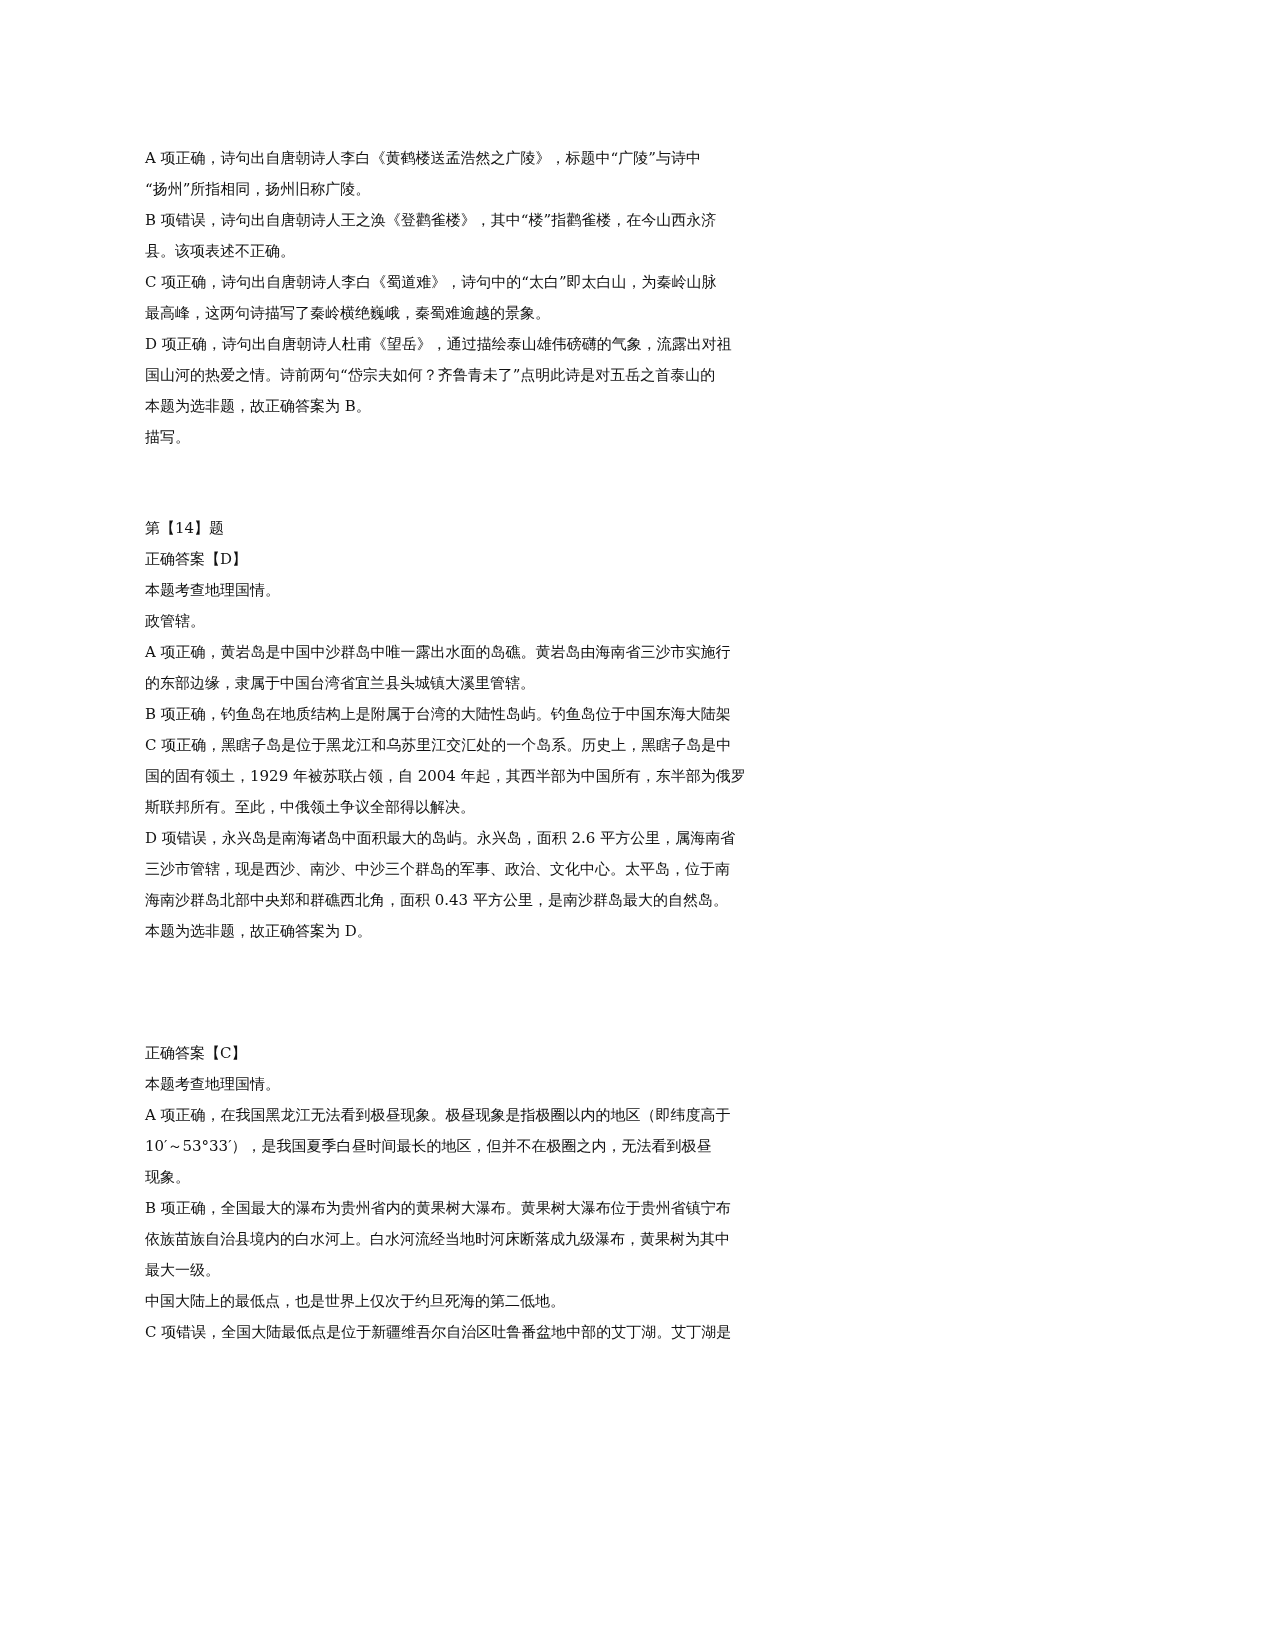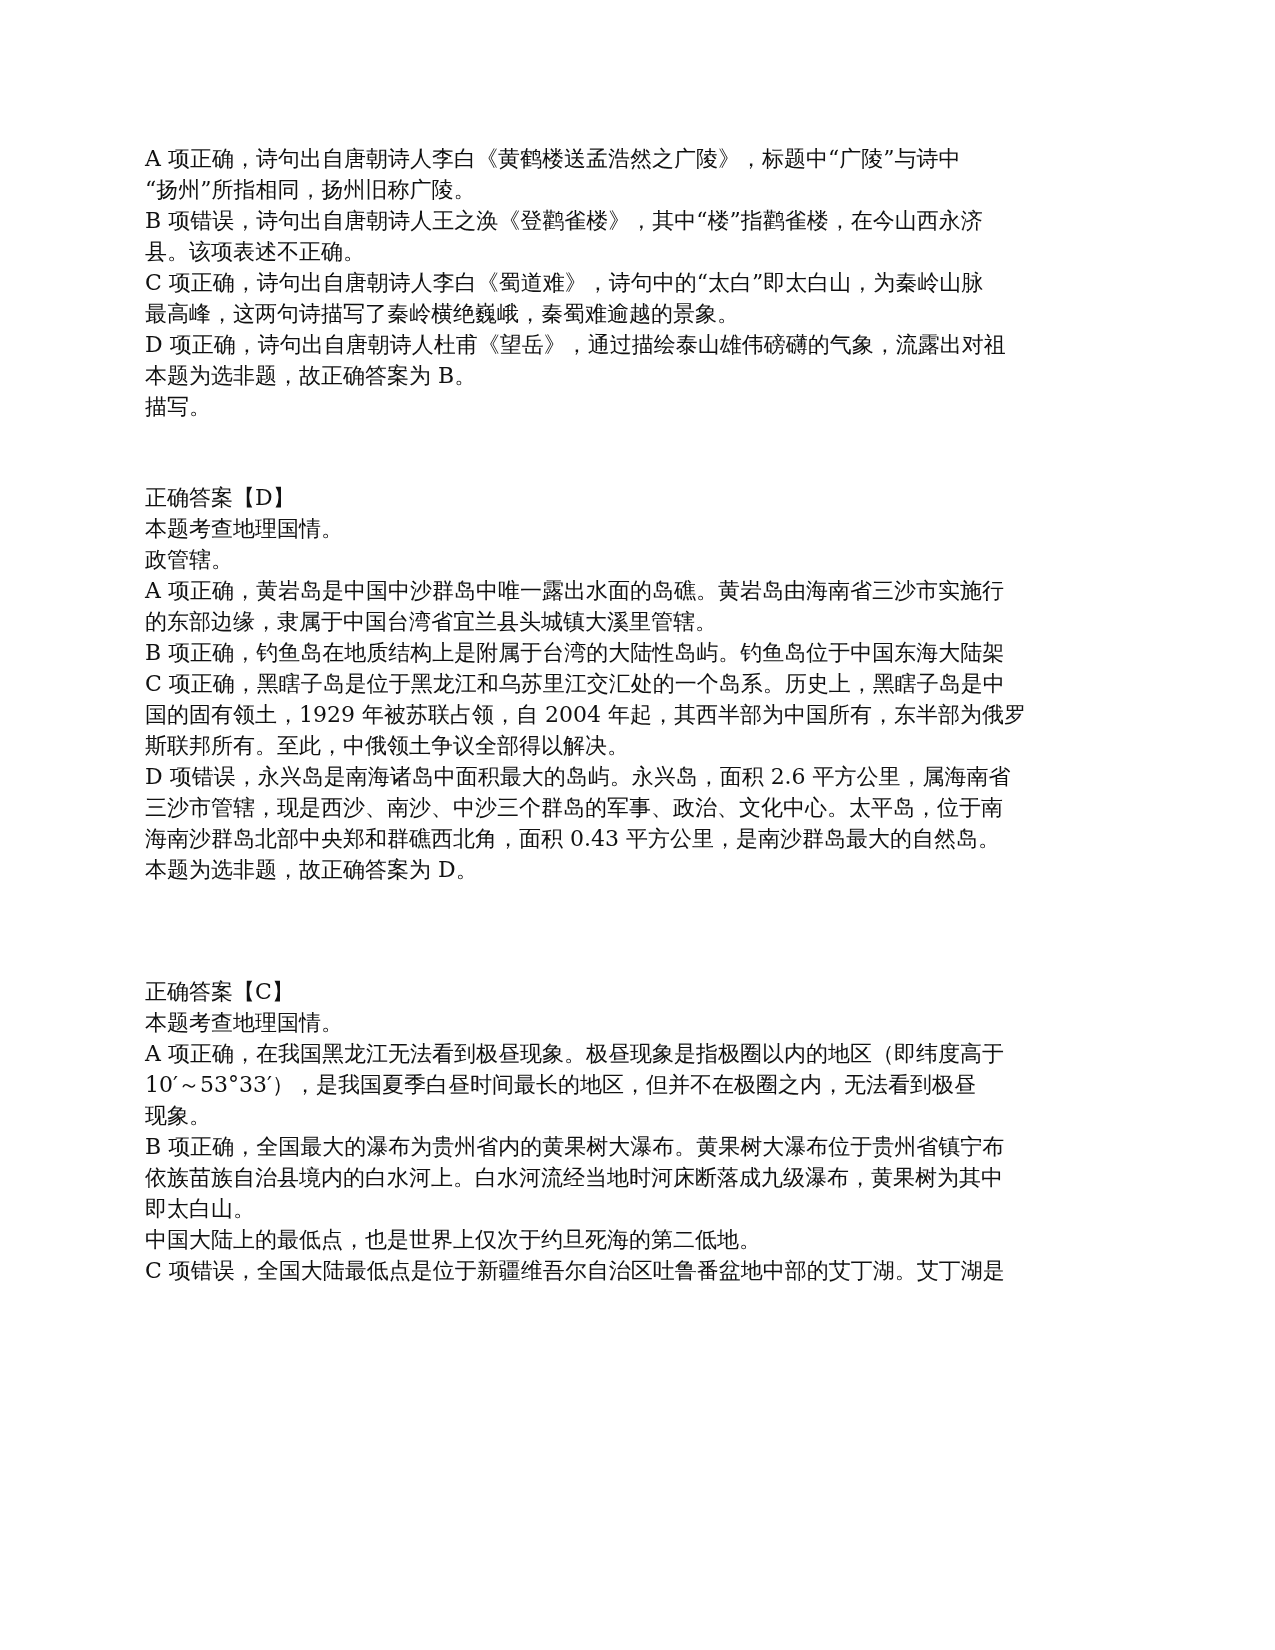--- a/index.html
+++ b/index.html
@@ -1,45 +1,47 @@
 <!DOCTYPE html>
 <html><head>
 <meta charset="utf-8">
 <style>
   html, body { margin: 0; padding: 0; background: #ffffff; }
   body { width: 1275px; height: 1650px; position: relative; overflow: hidden; }
   .page {
     position: absolute; left: 145px; top: 143px; width: 928px;
     font-family: "DejaVu Serif", "Liberation Serif", serif;
-    font-size: 22px; line-height: 31px; color: #111111;
+    font-size: 15px; line-height: 31px; color: #111111;
   }
   .line { white-space: nowrap; height: 31px; overflow: visible; }
   .gap-a { height: 60px; }
   .gap-b { height: 91px; }
 </style>
 </head>
 <body>
 
 <div class="page">
 
   <section>
     <div class="line">A 项正确，诗句出自唐朝诗人李白《黄鹤楼送孟浩然之广陵》，标题中“广陵”与诗中</div>
     <div class="line">“扬州”所指相同，扬州旧称广陵。</div>
     <div class="line">B 项错误，诗句出自唐朝诗人王之涣《登鹳雀楼》，其中“楼”指鹳雀楼，在今山西永济</div>
     <div class="line">县。该项表述不正确。</div>
     <div class="line">C 项正确，诗句出自唐朝诗人李白《蜀道难》，诗句中的“太白”即太白山，为秦岭山脉</div>
     <div class="line">最高峰，这两句诗描写了秦岭横绝巍峨，秦蜀难逾越的景象。</div>
     <div class="line">D 项正确，诗句出自唐朝诗人杜甫《望岳》，通过描绘泰山雄伟磅礴的气象，流露出对祖</div>
+    <div class="line">国山河的热爱之情。诗前两句“岱宗夫如何？齐鲁青未了”点明此诗是对五岳之首泰山的</div>
     <div class="line">本题为选非题，故正确答案为 B。</div>
     <div class="line">描写。</div>
   </section>
 
   <div class="gap-a"></div>
 
   <section>
+    <div class="line">第【14】题</div>
     <div class="line">正确答案【D】</div>
     <div class="line">本题考查地理国情。</div>
     <div class="line">政管辖。</div>
     <div class="line">A 项正确，黄岩岛是中国中沙群岛中唯一露出水面的岛礁。黄岩岛由海南省三沙市实施行</div>
     <div class="line">的东部边缘，隶属于中国台湾省宜兰县头城镇大溪里管辖。</div>
     <div class="line">B 项正确，钓鱼岛在地质结构上是附属于台湾的大陆性岛屿。钓鱼岛位于中国东海大陆架</div>
     <div class="line">C 项正确，黑瞎子岛是位于黑龙江和乌苏里江交汇处的一个岛系。历史上，黑瞎子岛是中</div>
     <div class="line">国的固有领土，1929 年被苏联占领，自 2004 年起，其西半部为中国所有，东半部为俄罗</div>
     <div class="line">斯联邦所有。至此，中俄领土争议全部得以解决。</div>
     <div class="line">D 项错误，永兴岛是南海诸岛中面积最大的岛屿。永兴岛，面积 2.6 平方公里，属海南省</div>
@@ -51,18 +53,18 @@
   <div class="gap-b"></div>
 
   <section>
     <div class="line">正确答案【C】</div>
     <div class="line">本题考查地理国情。</div>
     <div class="line">A 项正确，在我国黑龙江无法看到极昼现象。极昼现象是指极圈以内的地区（即纬度高于</div>
     <div class="line">10′～53°33′），是我国夏季白昼时间最长的地区，但并不在极圈之内，无法看到极昼</div>
     <div class="line">现象。</div>
     <div class="line">B 项正确，全国最大的瀑布为贵州省内的黄果树大瀑布。黄果树大瀑布位于贵州省镇宁布</div>
     <div class="line">依族苗族自治县境内的白水河上。白水河流经当地时河床断落成九级瀑布，黄果树为其中</div>
-    <div class="line">即太白山。</div>
+    <div class="line">最大一级。</div>
     <div class="line">中国大陆上的最低点，也是世界上仅次于约旦死海的第二低地。</div>
     <div class="line">C 项错误，全国大陆最低点是位于新疆维吾尔自治区吐鲁番盆地中部的艾丁湖。艾丁湖是</div>
   </section>
 
 </div>
 
 </body></html>

